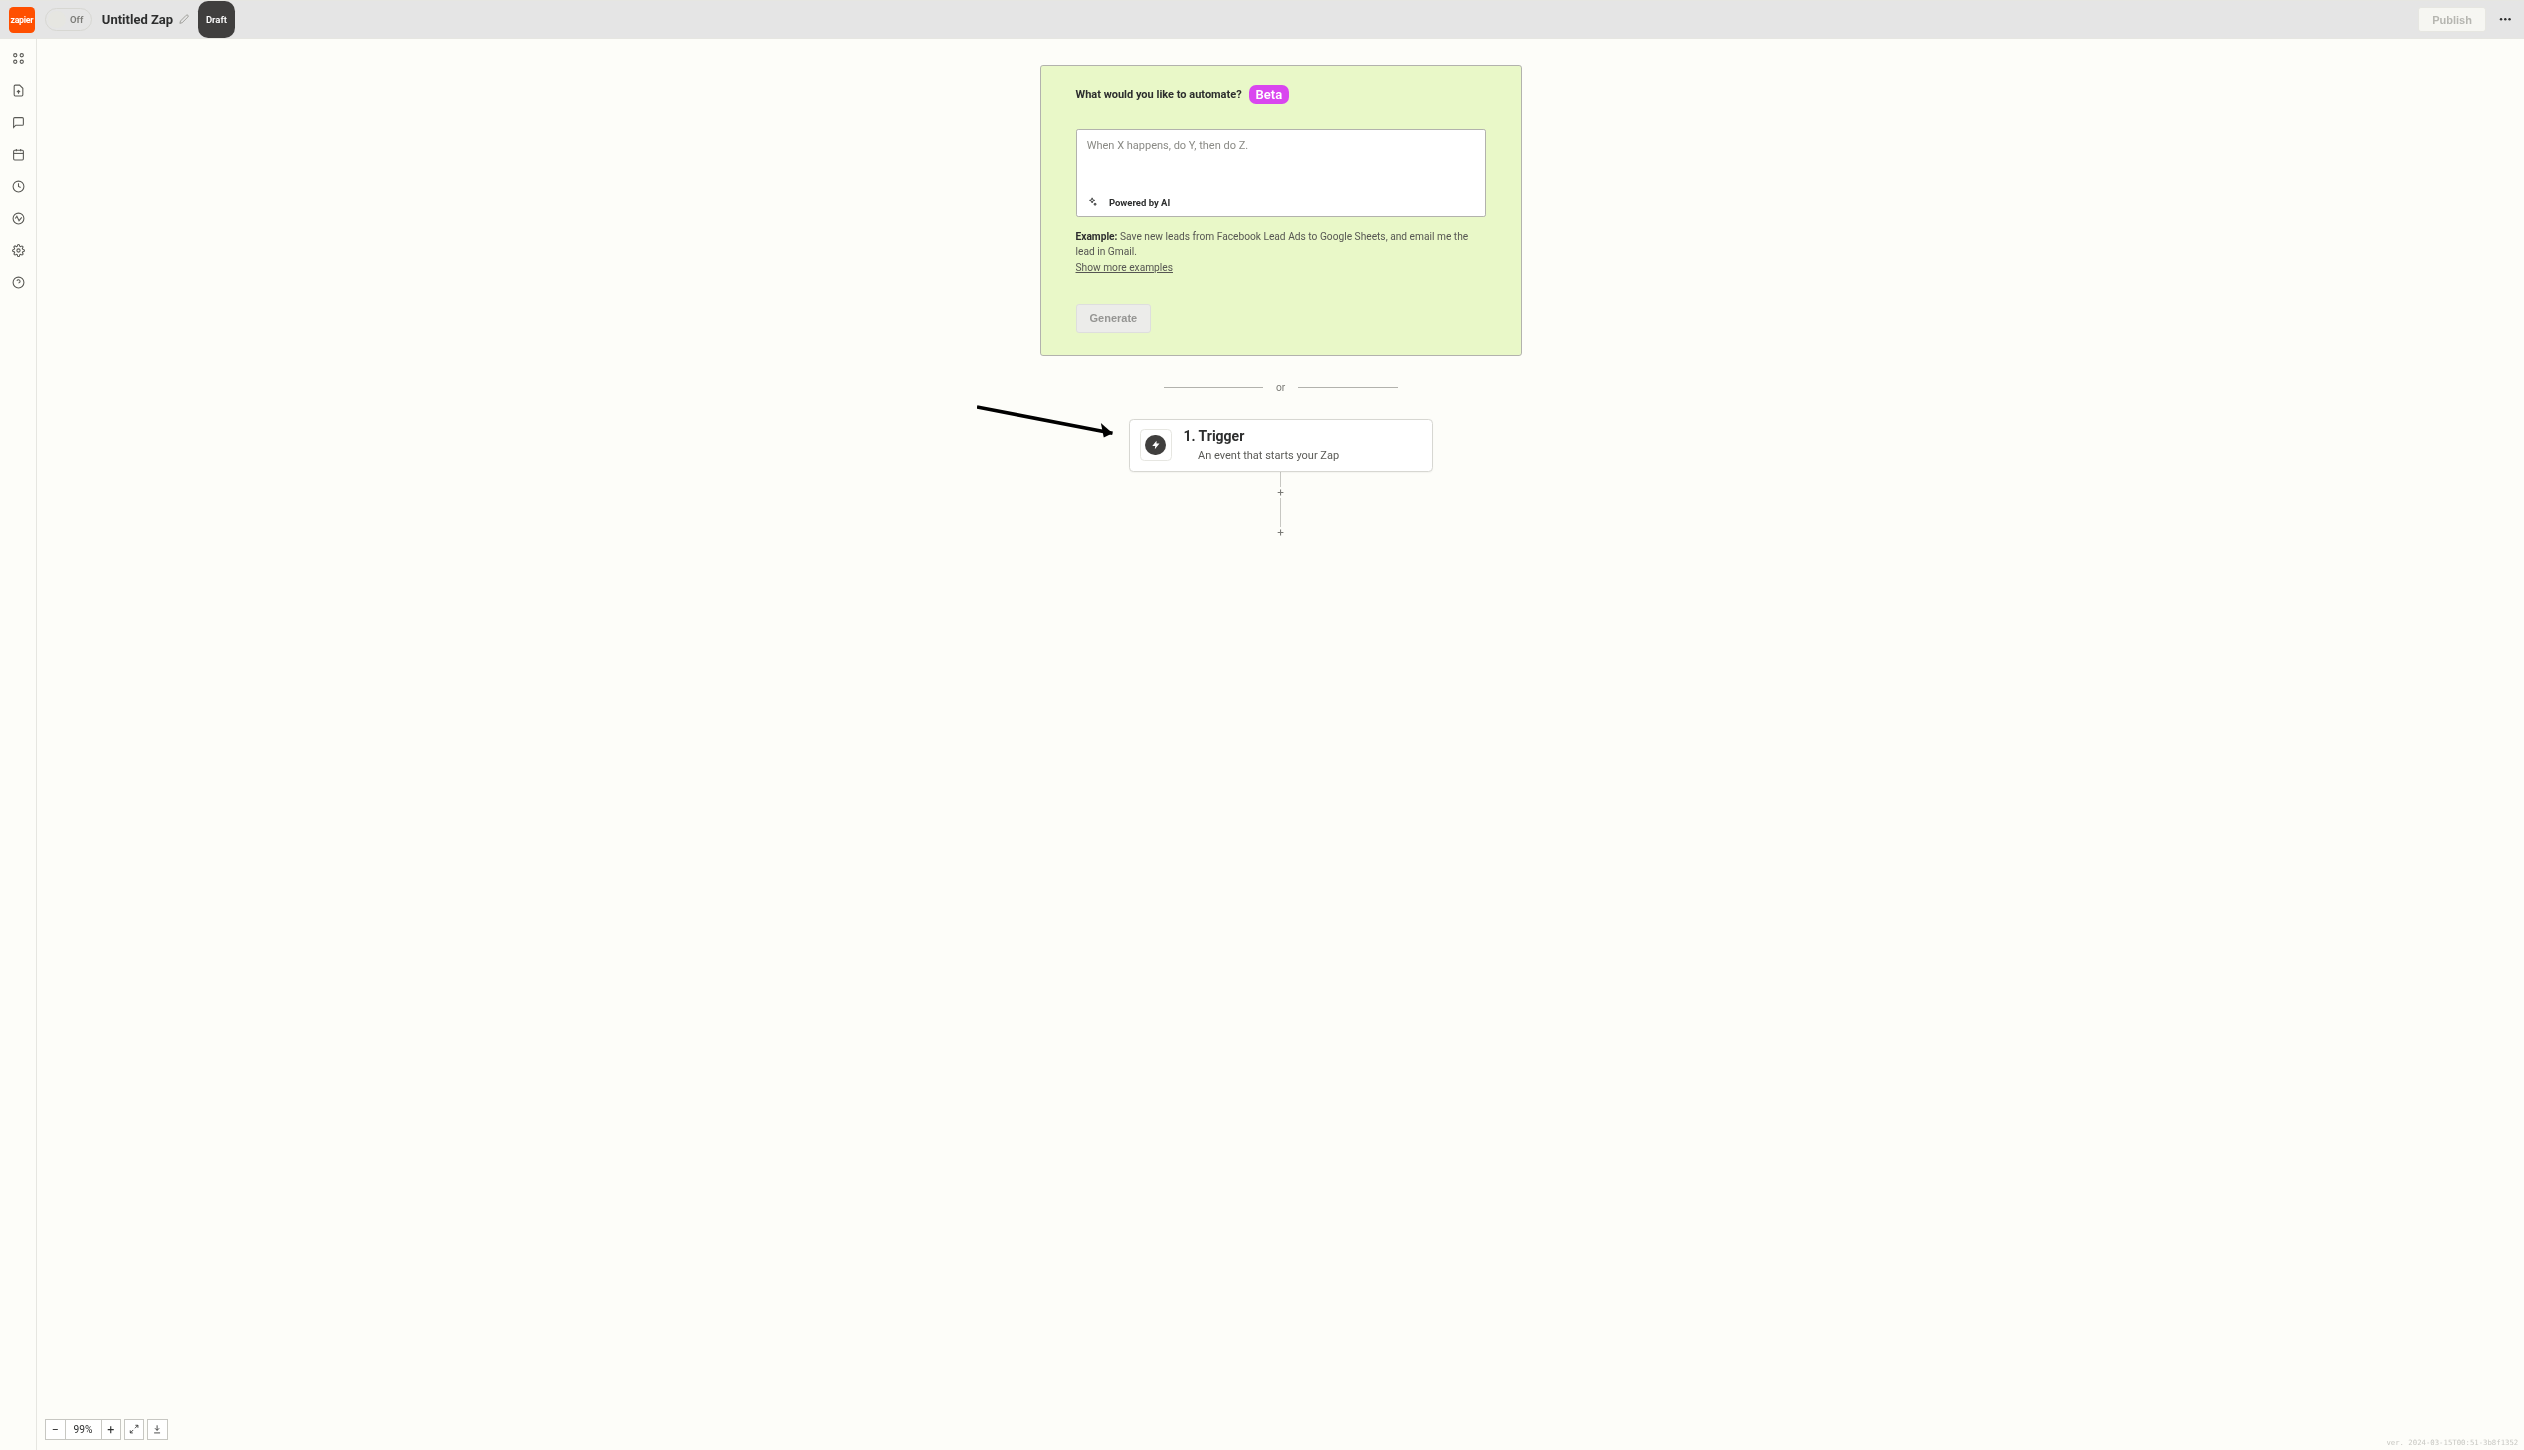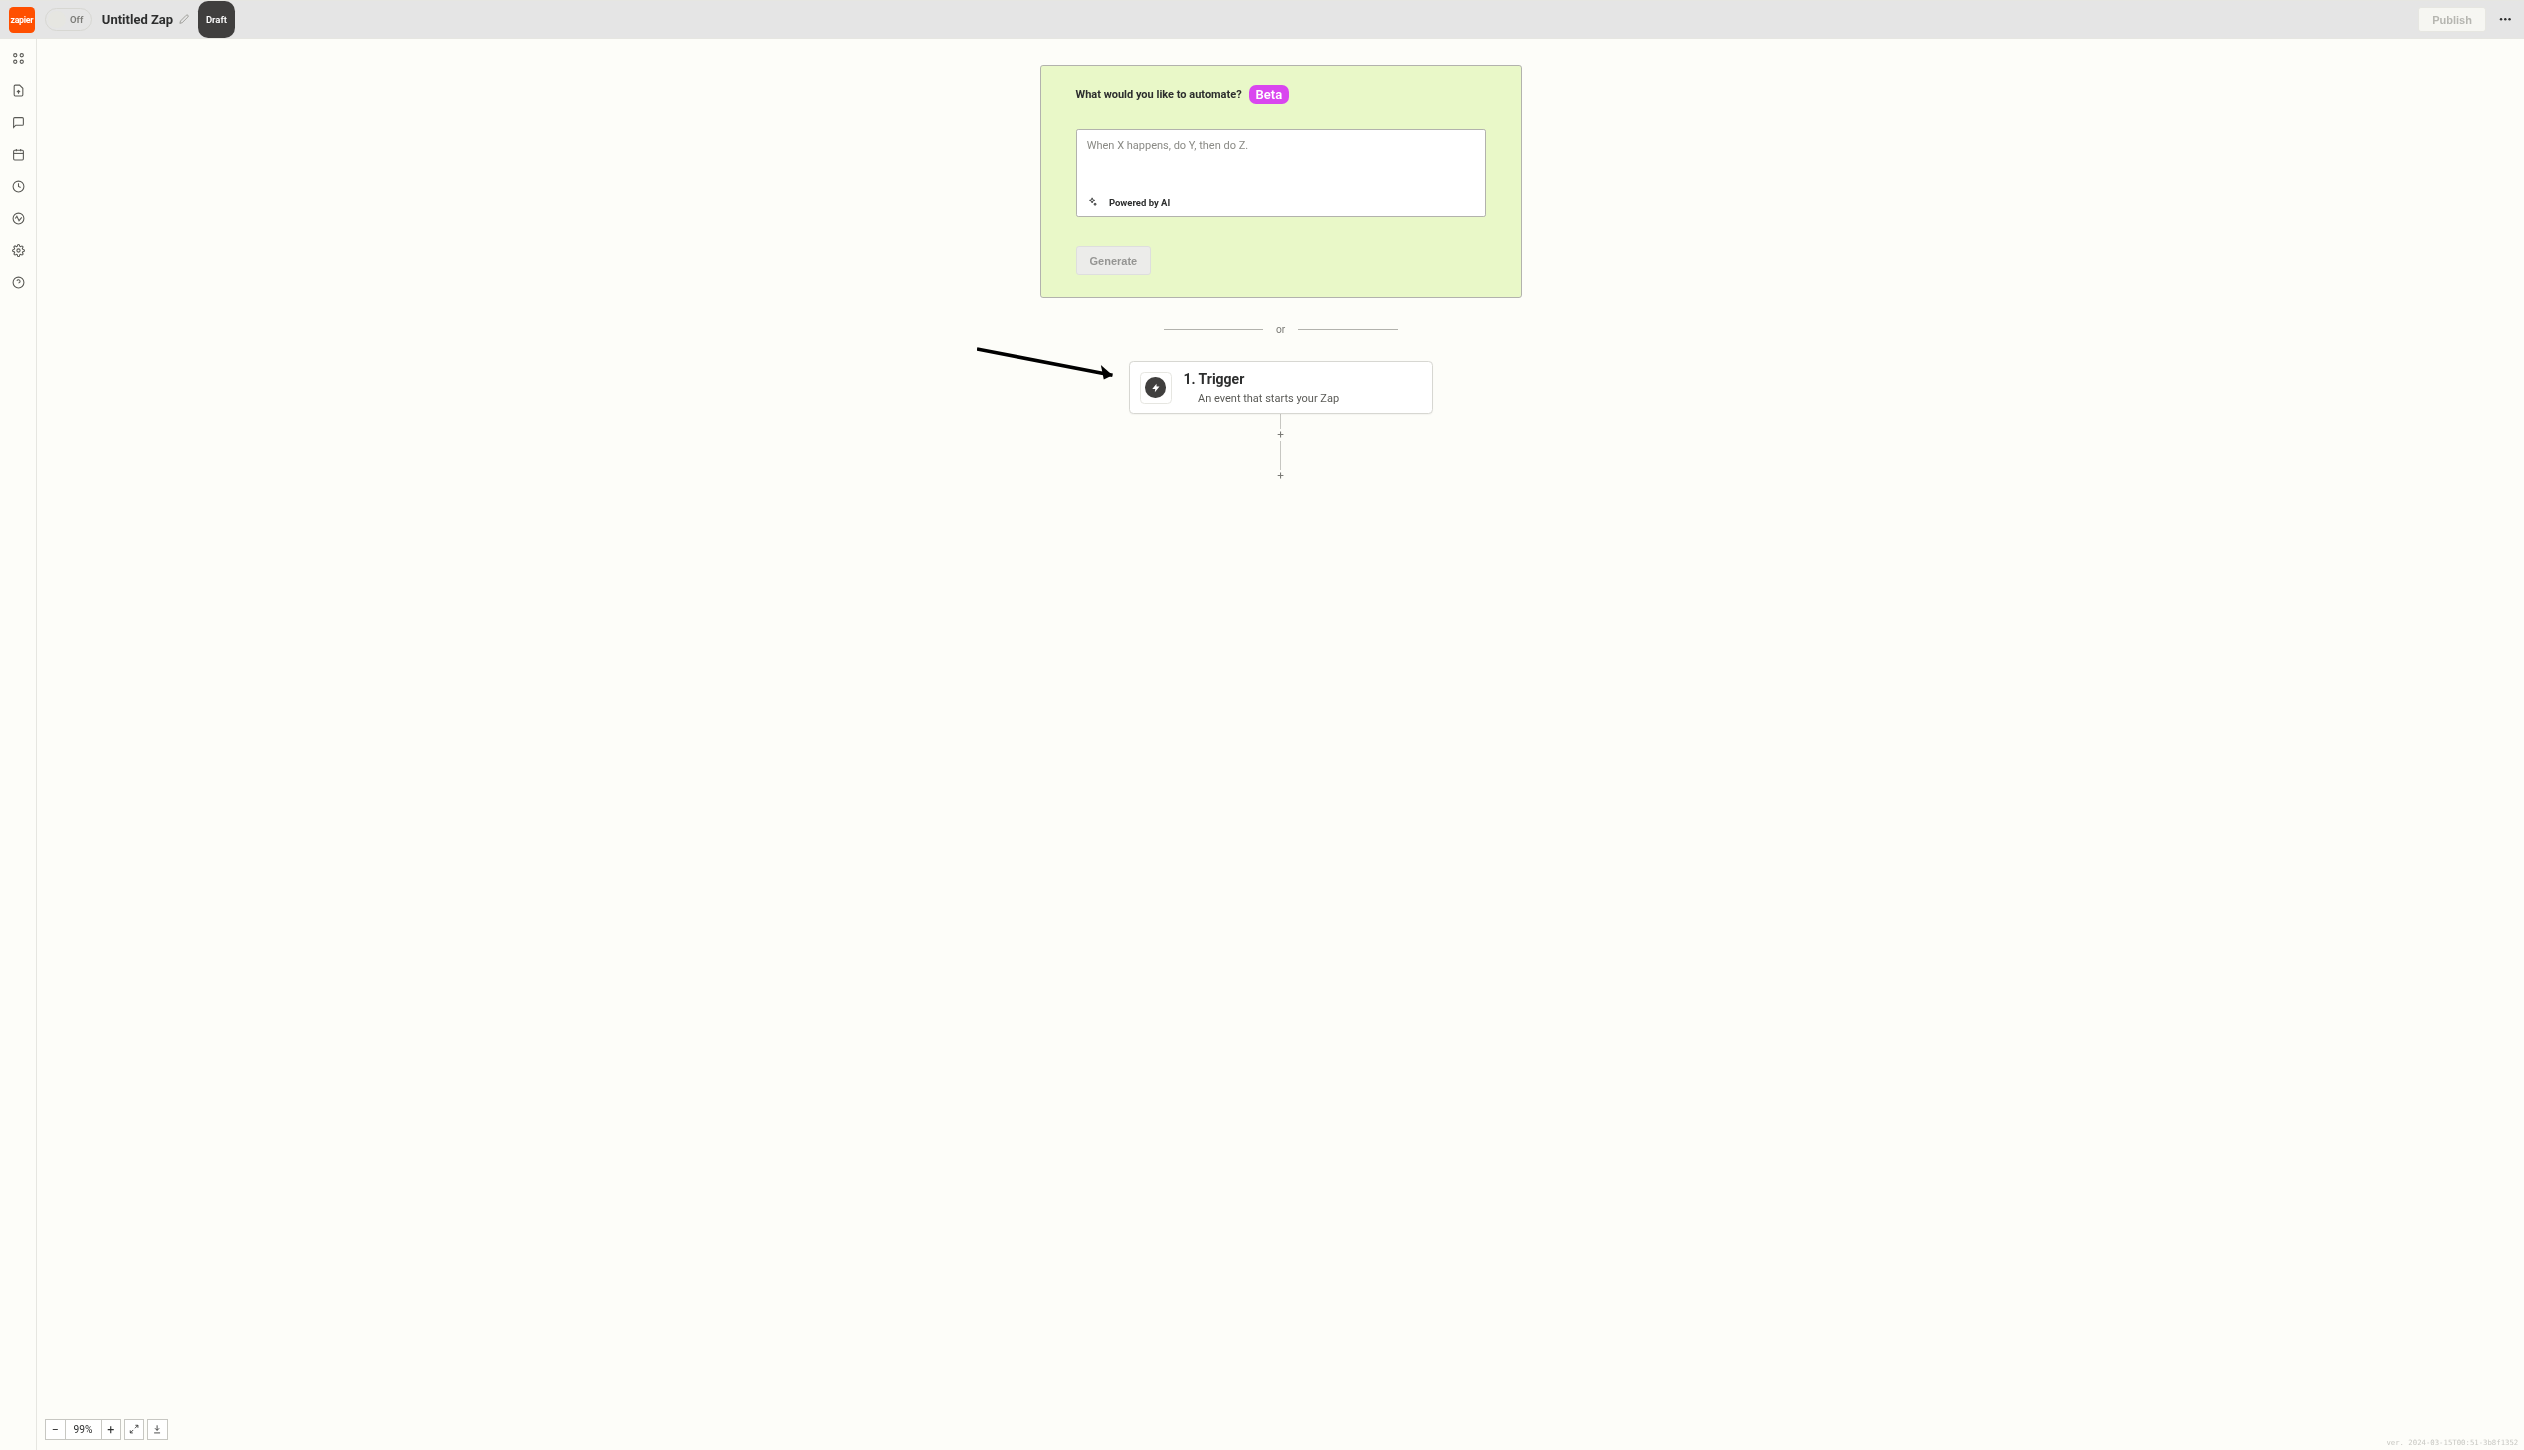--- a/index.html
+++ b/index.html
@@ -415,20 +415,24 @@
         </div>
         <div class="ai-input">
           <div class="ai-placeholder">When X happens, do Y, then do Z.</div>
           <div class="ai-powered">
             <svg width="10.2" height="10.2" viewBox="0 0 24 24" fill="none" stroke="currentColor" stroke-width="2">
                 <path d="M12 2l1.5 4.5L18 8l-4.5 1.5L12 14l-1.5-4.5L6 8l4.5-1.5L12 2zM19 14l.75 2.25L22 17l-2.25.75L19 20l-.75-2.25L16 17l2.25-.75L19 14z"></path>
               </svg>
             <span>Powered by AI</span>
           </div>
         </div>
+        <div class="ai-example">
+          <strong>Example:</strong> <span>Save new leads from Facebook Lead Ads to Google Sheets, and email me the lead in Gmail.</span><br>
+          <span class="show-more">Show more examples</span>
+        </div>
         <button class="generate-btn">Generate</button>
       </div>
 
       <div class="or-divider">
         <div class="or-line"></div>
         <div class="or-text">or</div>
         <div class="or-line"></div>
       </div>
 
       <div class="step-card" style="position:relative;">

